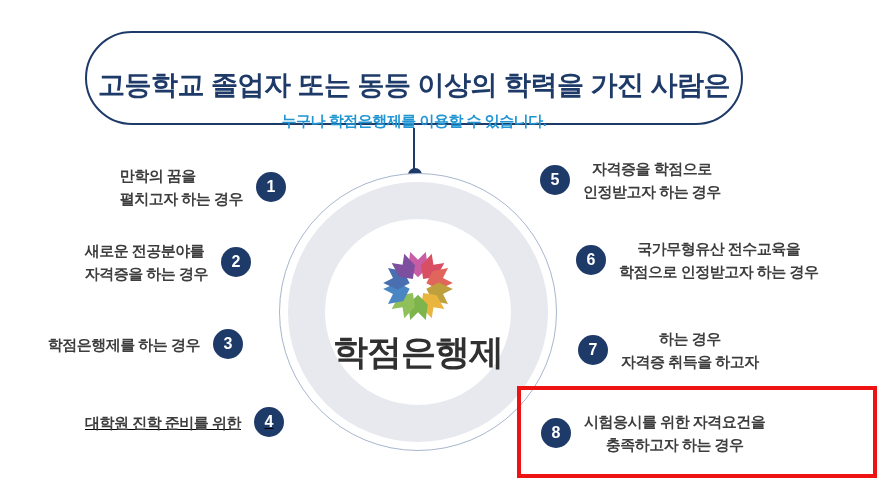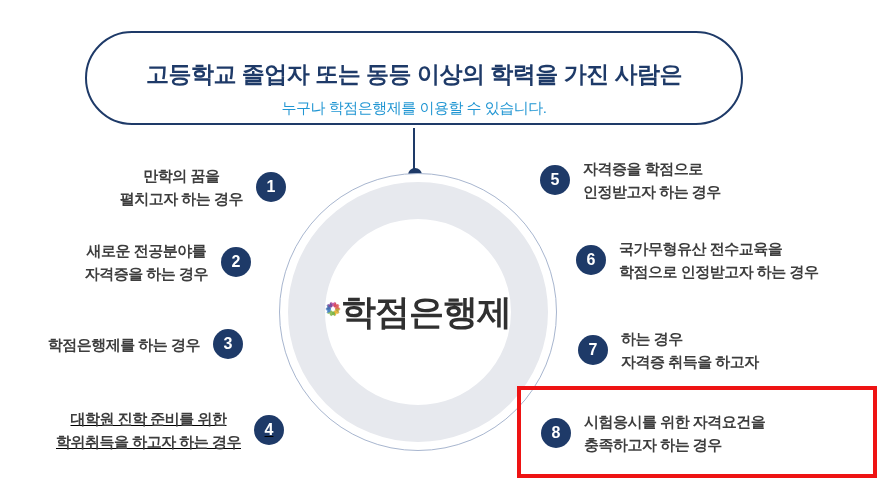--- a/index.html
+++ b/index.html
@@ -10,25 +10,25 @@
   }
   .stage { position: absolute; inset: 0; width: 895px; height: 503px; }
 
   
   .bubble {
     position: absolute; left: 85px; top: 31px; width: 658px; height: 94px;
     border: 2.5px solid var(--navy, #1e3a68); border-radius: 48px;
     background: #fff; text-align: center;
   }
   .bubble-title {
-    margin-top: 26px; font-size: 23px; font-weight: 800;
+    margin-top: 34px; font-size: 27px; font-weight: 800;
     color: var(--navy, #1e3a68); letter-spacing: -0.5px;
   }
   .bubble-subtitle {
-    margin-top: 9px; font-size: 15px; font-weight: 400;
+    margin-top: 9px; font-size: 15px; font-weight: 700;
     color: var(--subtitle-blue, #2196d3); letter-spacing: -0.5px;
   }
 
   
   .connector-line {
     position: absolute; left: 413px; top: 128px; width: 2px; height: 42px;
     background: var(--navy, #1e3a68);
   }
   .connector-dot {
     position: absolute; left: 408px; top: 168px; width: 14px; height: 14px;
@@ -38,36 +38,36 @@
   
   .outer-circle {
     position: absolute; left: 279px; top: 173px; width: 278px; height: 278px;
     border: 1px solid var(--outline-blue, #a8b6cf); border-radius: 50%;
     background: #fff;
   }
   .ring {
     position: absolute; left: 288px; top: 182px; width: 260px; height: 260px;
     border: 37px solid var(--ring-gray, #e7e9ee); border-radius: 50%;
     background: #fff;
-    display: flex; flex-direction: row; align-items: center; justify-content: center;
+    display: flex; flex-direction: column; align-items: center; justify-content: center;
   }
   .logo-flower { width: 74px; height: 74px; margin-bottom: 6px; }
   .center-label {
     font-size: 35px; font-weight: 800; color: #303030; letter-spacing: -1px;
     white-space: nowrap;
   }
 
   
   .item { position: absolute; display: flex; align-items: center; gap: 13px; }
   .item-text {
     font-size: 15px; font-weight: 700; color: var(--text-dark, #3d3d3d);
     line-height: 23px; letter-spacing: -0.5px; white-space: nowrap;
   }
-  .item.left  .item-text { text-align: center; }
-  .item.right .item-text { text-align: left; }
+  .item.left  .item-text { text-align: left; }
+  .item.right .item-text { text-align: center; }
   .num {
     width: 30px; height: 30px; border-radius: 50%; flex: 0 0 30px;
     background: var(--navy, #1e3a68); color: #fff;
     font-size: 16px; font-weight: 700;
     display: flex; align-items: center; justify-content: center;
   }
 
   
   .highlight-rect {
     position: absolute; left: 517px; top: 386px; width: 360px; height: 92px;
@@ -125,21 +125,20 @@
   <div class="item left" style="right:652px; top:329px;">
     <div class="item-text">
       <div>학점은행제를 하는 경우</div>
     </div>
     <div class="num">3</div>
   </div>
 
   <div class="item left" style="right:611px; top:407px;text-decoration:underline;">
     <div class="item-text">
       <div>대학원 진학 준비를 위한</div>
-      <div>학위취득을 하고자 하는 경우</div>
     </div>
     <div class="num">4</div>
   </div>
 
   <div class="item right" style="left:540px; top:157px;">
     <div class="num">5</div>
     <div class="item-text">
       <div>자격증을 학점으로</div>
       <div>인정받고자 하는 경우</div>
     </div>

